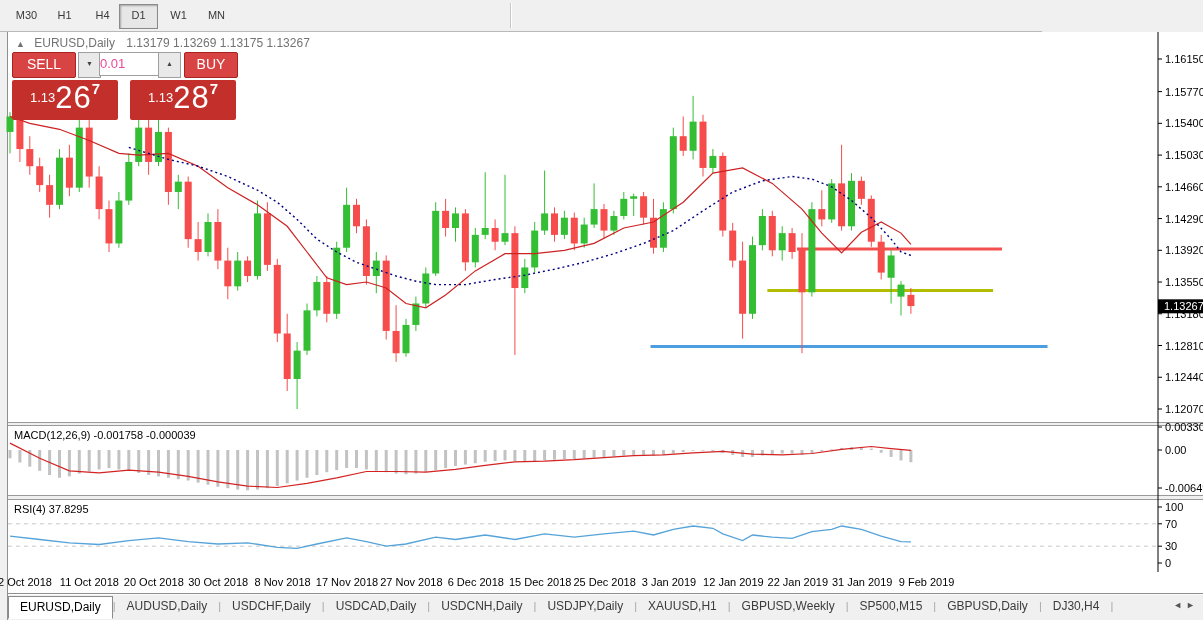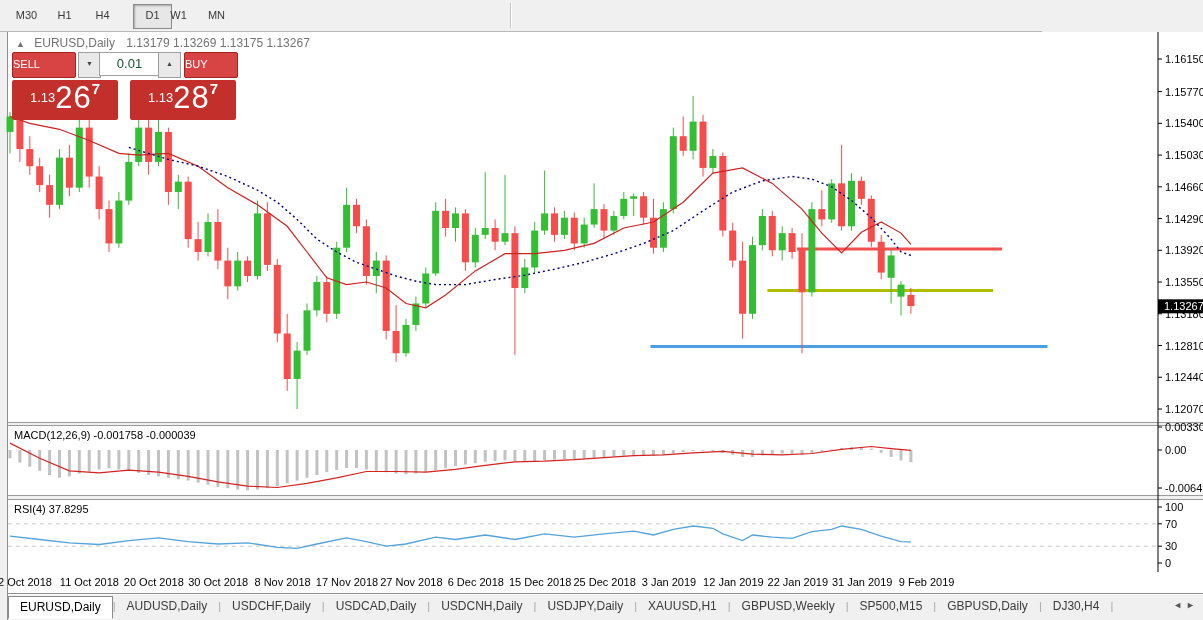--- a/index.html
+++ b/index.html
@@ -22,29 +22,29 @@
   #rsi-pane{top:499px;height:72px;border-top:1px solid #9a9a9a;border-bottom:1px solid #9a9a9a}
   #date-strip{top:572px;height:21px;border-bottom:1px solid #8f8f8f}
   #svg-root{position:absolute;left:0;top:0;width:1203px;height:620px;z-index:3}
   
   #chart-header{position:absolute;left:16px;top:36px;z-index:4;font-size:12px;color:#737373;white-space:nowrap}
   #collapse-arrow{font-size:9px;margin-right:6px}
   #chart-header b{font-weight:normal;margin-right:8px}
   
   #trade-panel{position:absolute;left:12px;top:52px;z-index:5;width:224px}
   .tp-btn{position:absolute;height:24px;background:#d84444;border:1px solid #a82222;color:#fff;
-    font-size:11px;text-align:left;line-height:22px;border-radius:2px}
+    font-size:14px;text-align:center;line-height:22px;border-radius:2px}
   #sell-btn{left:0;top:0;width:62px}
   #buy-btn{left:172px;top:0;width:52px}
   .spin{position:absolute;top:0;width:21px;height:24px;background:#e9e9e9;border:1px solid #9f9f9f;
     font-size:7px;color:#444;text-align:center;line-height:22px}
   #spin-dn{left:66px}
   #spin-up{left:146px}
   #vol-box{position:absolute;left:87px;top:0;width:59px;height:22px;background:#fff;border:1px solid #9f9f9f;
-    font-size:13px;color:#14532d;text-align:center;padding-right:6px;line-height:22px}
+    font-size:13px;color:#ec4899;text-align:left;padding-right:6px;line-height:22px}
   .px-box{position:absolute;top:28px;width:106px;height:40px;background:#c3302c;color:#fff;border-radius:2px;
     text-align:center;white-space:nowrap}
   #sell-px{left:0}
   #buy-px{left:118px}
   .px-small{font-size:13px;font-weight:normal;vertical-align:6px}
   .px-big{font-size:31px;font-weight:normal;letter-spacing:1px}
   .px-sup{font-size:15px;font-weight:bold;vertical-align:14px}
   
   .ind-label{position:absolute;z-index:4;font-size:11px;color:#000;white-space:nowrap}
   #macd-label{left:14px;top:429px}
@@ -59,21 +59,21 @@
   #tab-scroll{position:absolute;right:4px;top:5px;font-size:9px;color:#555;letter-spacing:4px}
 </style>
 </head>
 <body>
 
 <div id="toolbar">
   <div id="tb-sep"></div>
 <div class="tf-btn" style="left: 8px;">M30</div>
     <div class="tf-btn" style="left: 46px;">H1</div>
     <div class="tf-btn" style="left: 84px;">H4</div>
-    <div class="tf-btn active" style="left: 133px;">D1</div>
+    <div class="tf-btn active" style="left: 119px;">D1</div>
     <div class="tf-btn" style="left: 160px;">W1</div>
     <div class="tf-btn" style="left: 198px;">MN</div>
   </div>
 
 <div id="left-edge"></div>
 <div class="pane" id="main-pane"></div>
 <div class="pane" id="macd-pane"></div>
 <div class="pane" id="rsi-pane"></div>
 <div class="pane" id="date-strip"></div>
 

